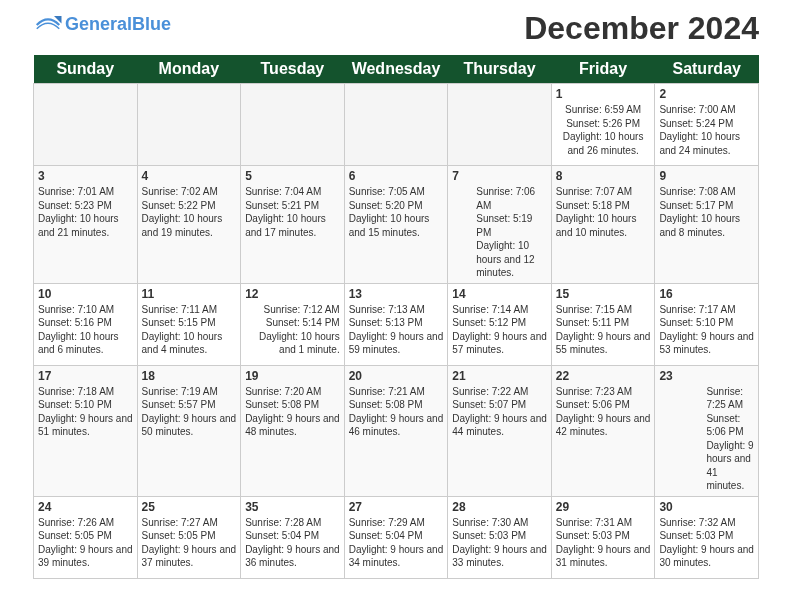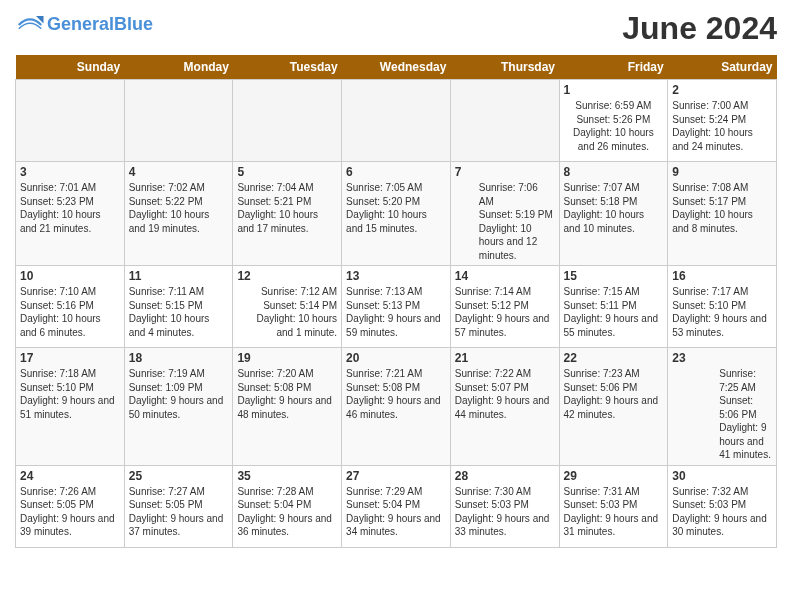--- a/index.html
+++ b/index.html
@@ -5,21 +5,21 @@
     * { margin: 0; padding: 0; box-sizing: border-box; }
     body {
       font-family: Arial, sans-serif;
       background: #fff;
       width: 792px;
       height: 612px;
       overflow: hidden;
     }
     .container {
       width: 792px;
-      padding: 10px 15px;
+      padding: 10px 33px;
     }
     .header {
       display: flex;
       justify-content: space-between;
       align-items: flex-start;
       margin-bottom: 8px;
     }
     .logo {
       display: flex;
       align-items: center;
@@ -49,25 +49,25 @@
     .subtitle {
       font-size: 14px;
       color: #555;
     }
     table {
       width: 100%;
       border-collapse: collapse;
       table-layout: fixed;
     }
     th {
-      background-color: #a16207;
+      background-color: #14532d;
       color: white;
-      text-align: right;
+      text-align: center;
       padding: 5px 4px;
-      font-size: 12px;
+      font-size: 16px;
       font-weight: bold;
     }
     td {
       border: 1px solid #ccc;
       vertical-align: top;
       padding: 3px 4px;
       font-size: 10px;
       color: #333;
       height: 82px;
       background: #fff;
@@ -99,21 +99,21 @@
         <rect x="0" y="0" width="40" height="40" fill="none"></rect>
         <path d="M5 20 Q20 5 35 20" stroke="#4a90d9" stroke-width="3" fill="none"></path>
         <path d="M5 25 Q20 10 35 25" stroke="#4a90d9" stroke-width="2" fill="none"></path>
         <polygon points="28,8 38,8 38,18" fill="#3a7abf"></polygon>
       </svg>
       <div class="logo-text">
         <div><span>General</span><span style="color:#4a90d9">Blue</span></div>
       </div>
     </div>
     <div class="title-area">
-      <div class="month-title">June 2024</div>
+      <div class="month-title">December 2024</div>
     </div>
   </div>
 
   <table>
     <thead>
       <tr>
         <th>Sunday</th>
         <th>Monday</th>
         <th>Tuesday</th>
         <th>Wednesday</th>
@@ -233,21 +233,21 @@
         <tr>
           <td>
             <span class="day-num">17</span>
             <div class="day-info" style="white-space: pre-line;">Sunrise: 7:18 AM
 Sunset: 5:10 PM
 Daylight: 9 hours and 51 minutes.</div>
           </td>
           <td>
             <span class="day-num">18</span>
             <div class="day-info" style="white-space: pre-line;">Sunrise: 7:19 AM
-Sunset: 1:09 PM
+Sunset: 5:57 PM
 Daylight: 9 hours and 50 minutes.</div>
           </td>
           <td>
             <span class="day-num">19</span>
             <div class="day-info" style="white-space: pre-line;">Sunrise: 7:20 AM
 Sunset: 5:08 PM
 Daylight: 9 hours and 48 minutes.</div>
           </td>
           <td>
             <span class="day-num">20</span>

